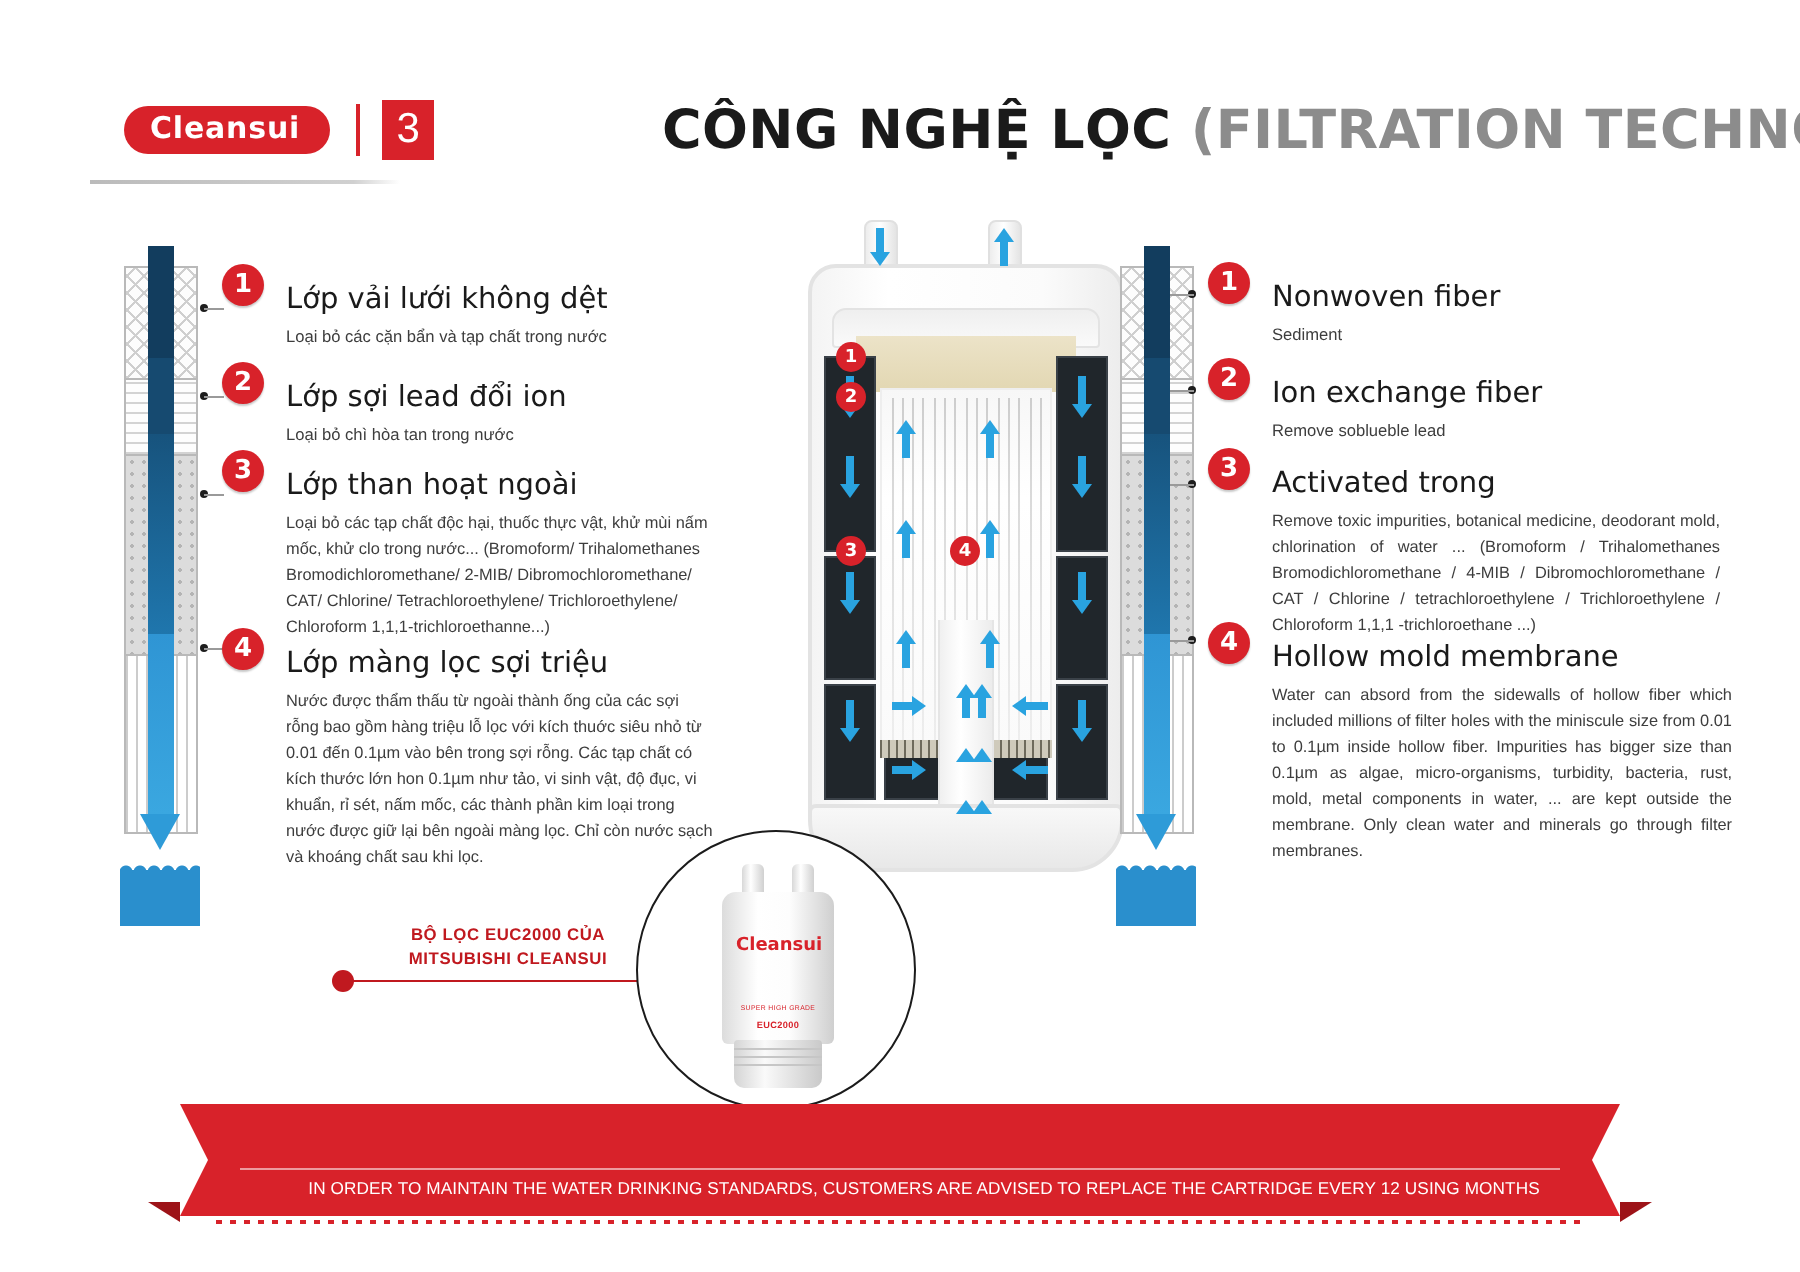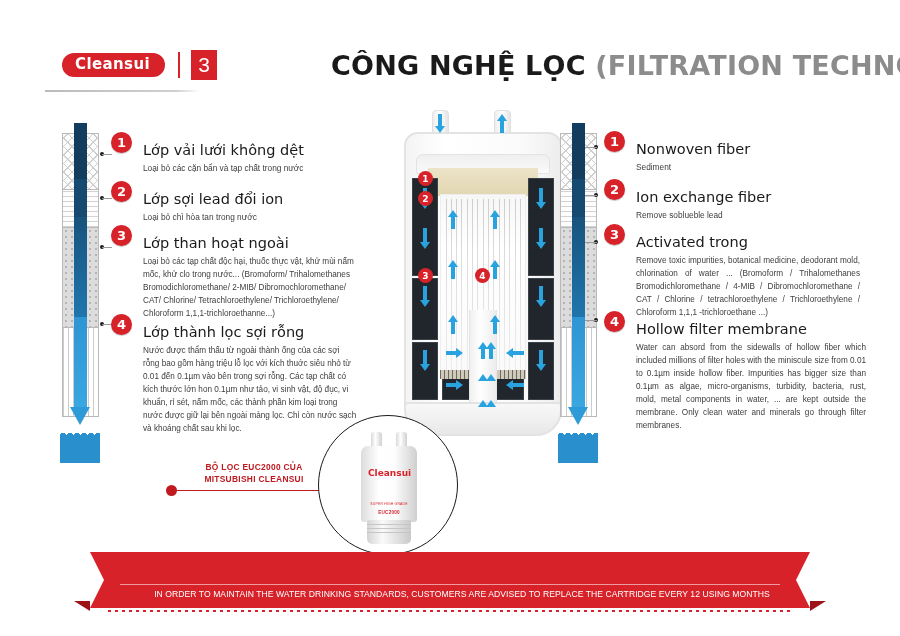--- a/index.html
+++ b/index.html
@@ -333,21 +333,21 @@
     <div class="badge">3</div>
     <div class="item-body">
       <div class="item-title">Lớp than hoạt ngoài</div>
       <div class="item-desc wide">Loại bỏ các tạp chất độc hại, thuốc thực vật, khử mùi nấm mốc, khử clo trong nước... (Bromoform/ Trihalomethanes Bromodichloromethane/ 2-MIB/ Dibromochloromethane/ CAT/ Chlorine/ Tetrachloroethylene/ Trichloroethylene/ Chloroform 1,1,1-trichloroethanne...)</div>
     </div>
   </div>
 
   <div class="item" style="left:111px; top:314px; width:246px;">
     <div class="badge">4</div>
     <div class="item-body">
-      <div class="item-title">Lớp thành lọc sợi rỗng</div>
+      <div class="item-title">Lớp màng lọc sợi triệu</div>
       <div class="item-desc wide">Nước được thẩm thấu từ ngoài thành ống của các sợi rỗng bao gồm hàng triệu lỗ lọc với kích thuớc siêu nhỏ từ 0.01 đến 0.1µm vào bên trong sợi rỗng. Các tạp chất có kích thước lớn hon 0.1µm như tảo, vi sinh vật, độ đục, vi khuẩn, rỉ sét, nấm mốc, các thành phần kim loại trong nước được giữ lại bên ngoài màng lọc. Chỉ còn nước sạch và khoáng chất sau khi lọc.</div>
     </div>
   </div>
 
   <div class="diagram">
 
     <div class="port" style="left:42px; top:0px;"></div>
     <div class="port" style="left:104px; top:0px;"></div>
     <div class="port-skirt" style="left:34px; top:30px;"></div>
     <div class="port-skirt" style="left:96px; top:30px;"></div>
@@ -491,21 +491,21 @@
     <div class="badge">3</div>
     <div class="item-body">
       <div class="item-title">Activated trong</div>
       <div class="item-desc wide">Remove toxic impurities, botanical medicine, deodorant mold, chlorination of water ... (Bromoform / Trihalomethanes Bromodichloromethane / 4-MIB / Dibromochloromethane / CAT / Chlorine / tetrachloroethylene / Trichloroethylene / Chloroform 1,1,1 -trichloroethane ...)</div>
     </div>
   </div>
 
   <div class="item right" style="left:604px; top:311px; width:262px;">
     <div class="badge">4</div>
     <div class="item-body">
-      <div class="item-title">Hollow filter membrane</div>
+      <div class="item-title">Hollow mold membrane</div>
       <div class="item-desc wide">Water can absord from the sidewalls of hollow fiber which included millions of filter holes with the miniscule size from 0.01 to 0.1µm inside hollow fiber. Impurities has bigger size than 0.1µm as algae, micro-organisms, turbidity, bacteria, rust, mold, metal components in water, ... are kept outside the membrane. Only clean water and minerals go through filter membranes.</div>
     </div>
   </div>
 
   <div class="callout-line"></div>
   <div class="callout-dot"></div>
   <div class="callout-label">
     <div>BỘ LỌC EUC2000 CỦA</div>
     <div>MITSUBISHI CLEANSUI</div>
   </div>

